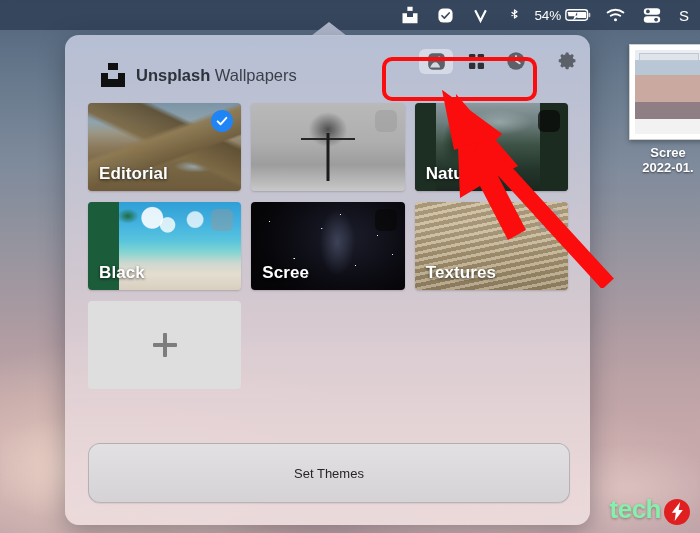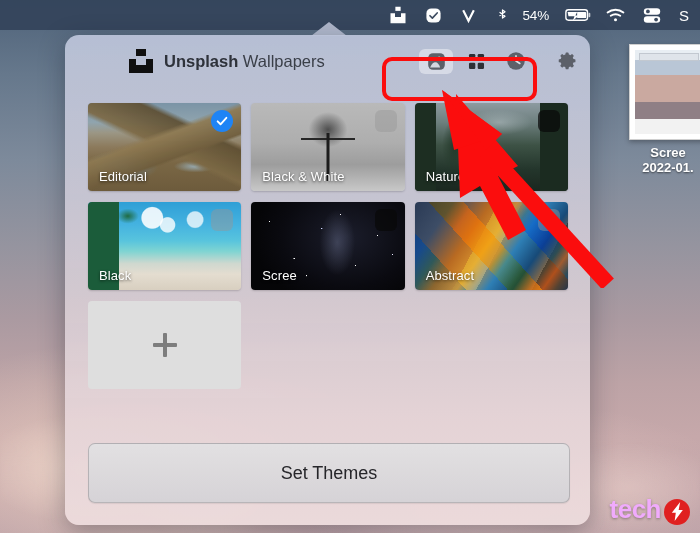--- a/index.html
+++ b/index.html
@@ -41,21 +41,21 @@
     position:absolute;top:0;left:0;right:0;height:30px;
     background:rgba(52,68,90,.93);
     display:flex;align-items:center;justify-content:flex-end;
     padding-right:2px;box-sizing:border-box;
     backdrop-filter:blur(6px);
   }
   .mb-item{
     display:flex;align-items:center;justify-content:center;
     height:30px;padding:0 9px;color:#fff;font-size:13px;
   }
-  .mb-battery{padding:0 6px 0 4px;gap:16px;}
+  .mb-battery{padding:0 6px 0 4px;gap:4px;}
   .mb-pct{font-size:13.5px;letter-spacing:-.2px;color:#fff;}
 
   
   #popup-tail{
     position:absolute;top:22px;left:311px;width:36px;height:14px;
     overflow:hidden;
   }
   #popup-tail:after{
     content:"";position:absolute;left:0;top:0;width:0;height:0;
     border-left:18px solid transparent;border-right:18px solid transparent;
@@ -73,21 +73,21 @@
        rgba(229,212,215,.96) 78%,
        rgba(236,219,220,.96) 100%);
     box-shadow:0 7px 26px rgba(20,25,40,.35);
     box-sizing:border-box;
     overflow:hidden;
   }
 
   
   #pop-header{
     position:relative;height:52px;
-    display:flex;align-items:center;padding:0 36px;box-sizing:border-box;margin-left:28px;
+    display:flex;align-items:flex-end;padding:0 36px;box-sizing:border-box;
   }
   #brand{display:flex;align-items:center;gap:11px;}
   .unsplash-glyph{width:24px;height:24px;position:relative;display:block;}
   .unsplash-glyph:before{
     content:"";position:absolute;left:7px;top:0;width:10px;height:7px;background:#101010;
   }
   .unsplash-glyph:after{
     content:"";position:absolute;left:0;top:10px;width:24px;height:14px;background:#101010;
     clip-path:polygon(0 0,7px 0,7px 6px,17px 6px,17px 0,24px 0,24px 14px,0 14px);
   }
@@ -125,21 +125,21 @@
     position:absolute;left:23px;top:68px;width:480px;
     display:grid;grid-template-columns:repeat(3,1fr);gap:11px 10px;
   }
   .tile{
     position:relative;height:88px;border-radius:4px;overflow:hidden;
     cursor:pointer;
     box-shadow:0 1px 2px rgba(0,0,0,.18);
   }
   .tile-label{
     position:absolute;left:11px;bottom:7px;
-    color:#fff;font-size:13px;font-weight:400;
+    color:#fff;font-size:17px;font-weight:700;
     text-shadow:0 1px 3px rgba(0,0,0,.65);
     letter-spacing:.1px;
   }
   .badge{
     position:absolute;right:8px;top:7px;width:22px;height:22px;border-radius:6px;
     display:flex;align-items:center;justify-content:center;
   }
   .badge.off{background:rgba(150,150,150,.45);}
   .badge.on{background:#1f84f5;border-radius:11px;}
   .badge.on svg{display:block;}
@@ -253,24 +253,24 @@
   }
   .plus:before,.plus:after{
     content:"";position:absolute;background:#7d7d7d;border-radius:1px;
   }
   .plus:before{left:0;top:10px;width:24px;height:4px;}
   .plus:after{left:10px;top:0;width:4px;height:24px;}
 
   
   #set-themes{
     position:absolute;left:23px;bottom:22px;width:480px;height:58px;
-    border-radius:7px;border:1px solid rgba(150,145,150,.55);
+    border-radius:12px;border:1px solid rgba(150,145,150,.55);
     background:linear-gradient(to bottom,rgba(226,225,227,.96),rgba(213,211,214,.96));
     display:flex;align-items:center;justify-content:center;
-    font-size:18px;color:#26262a;cursor:pointer;
+    font-size:13px;color:#26262a;cursor:pointer;
     box-shadow:0 1px 1px rgba(0,0,0,.08);
   }
 
   
   #red-arrow{position:absolute;left:440px;top:88px;width:190px;height:200px;pointer-events:none;}
 
   
   #file-icon{
     position:absolute;right:-12px;top:44px;width:88px;text-align:center;
   }
@@ -293,21 +293,21 @@
     margin-top:5px;color:#fff;font-size:13px;font-weight:bold;line-height:15px;
     text-shadow:0 1px 2px rgba(0,0,0,.55);white-space:nowrap;
   }
 
   
   #watermark{
     position:absolute;right:10px;bottom:8px;
     display:flex;align-items:center;gap:2px;
   }
   #wm-text{
-    color:#f0abfc;font-size:26px;font-weight:bold;letter-spacing:-.5px;
+    color:#86efac;font-size:26px;font-weight:bold;letter-spacing:-.5px;
     text-shadow:0 1px 3px rgba(0,0,0,.35);
   }
   #wm-badge{
     width:26px;height:26px;border-radius:50%;background:#e02020;
     display:flex;align-items:center;justify-content:center;margin-left:1px;
     transform:translateY(2px);
   }
 </style>
 </head>
 <body>
@@ -441,21 +441,20 @@
         <svg width="14" height="14" viewBox="0 0 24 24">
           <path d="M4.5 12.6l5 5L19.5 6.5" stroke="#fff" stroke-width="3.2" fill="none" stroke-linecap="round" stroke-linejoin="round"></path>
         </svg>
       </div>
       <span class="tile-label">Editorial</span>
     </div>
 
     <div class="tile">
       <div class="art-bw" style="position:absolute;inset:0;"></div>
       <div class="badge off"></div>
-      <span class="tile-label">Black &amp; White</span>
     </div>
 
     <div class="tile">
       <div class="art-nature" style="position:absolute;inset:0;"></div>
       <div class="badge dark"></div>
       <span class="tile-label">Nature</span>
     </div>
 
     <div class="tile">
       <div class="art-beach" style="position:absolute;inset:0;"></div>
@@ -463,26 +462,26 @@
       <span class="tile-label">Black</span>
     </div>
 
 
     <div class="tile">
       <div class="art-space" style="position:absolute;inset:0;"></div>
       <div class="badge dark"></div>
       <span class="tile-label">Scree</span>
     </div>
 
-
     <div class="tile">
-      <div class="art-abstract" style="position:absolute;inset:0;"></div>
+      <div class="art-textures" style="position:absolute;inset:0;"></div>
       <div class="badge off"></div>
-      <span class="tile-label">Abstract</span>
-    </div>
+      <span class="tile-label">Textures</span>
+    </div>
+
 
     <div class="tile tile-add">
       <span class="plus"></span>
     </div>
   </div>
 
   <div id="set-themes">Set Themes</div>
 </div>
 
 <div id="red-box"></div>

